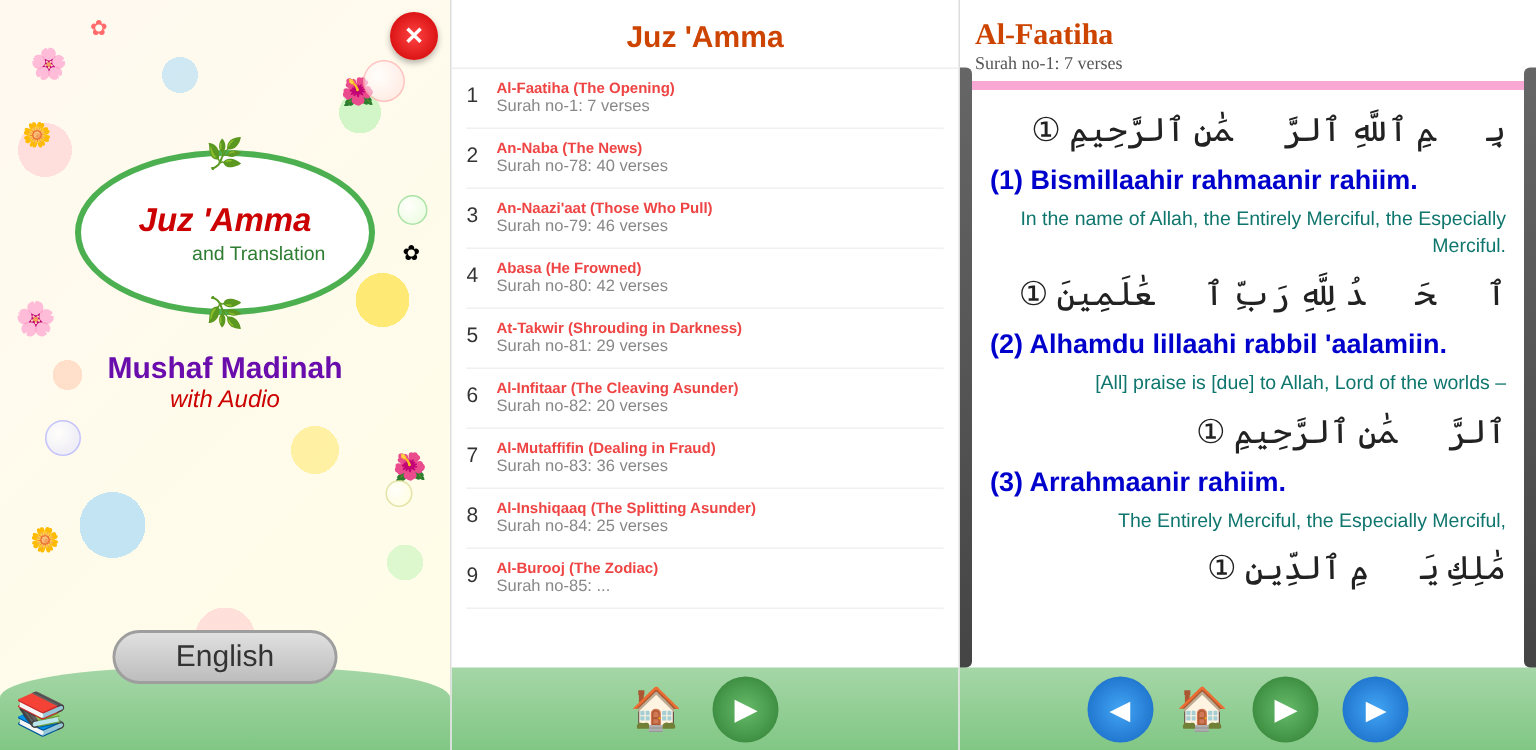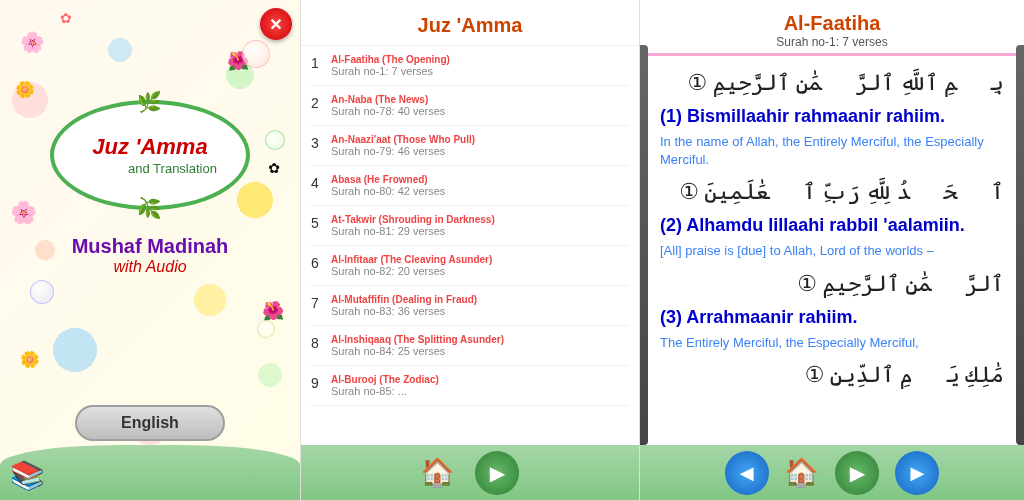--- a/index.html
+++ b/index.html
@@ -131,36 +131,35 @@
     }
 
     .mushaf-line2 {
       font-size: 16px;
       color: #cc0000;
       font-style: italic;
     }
 
     .language-btn {
       position: absolute;
-      bottom: 59px;
+      bottom: 44px;
       left: 50%;
       transform: translateX(-50%);
       width: 150px;
       height: 36px;
       background: linear-gradient(to bottom, #e0e0e0, #bdbdbd);
       border: 2px solid #9e9e9e;
       border-radius: 18px;
       display: flex;
       align-items: center;
       justify-content: center;
-      font-size: 16px;
+      font-size: 20px;
       color: #333;
       cursor: pointer;
       z-index: 5;
-      font-weight: bold;
     }
 
     .bottom-icon-left {
       position: absolute;
       bottom: 8px;
       left: 10px;
       font-size: 28px;
       z-index: 5;
     }
 
@@ -250,23 +249,24 @@
     
     .right-panel {
       flex: 1;
       height: 500px;
       background: #fff;
       display: flex;
       flex-direction: column;
     }
 
     .right-header {
-      text-align: center;
+      text-align: left;
       padding: 12px 10px 4px;
-      border-bottom: 3px solid #f9a8d4;
+      border-bottom: 6px solid #f9a8d4;
+      font-family: Liberation Serif, serif;
     }
 
     .right-title {
       font-size: 20px;
       font-weight: bold;
       color: #cc4400;
     }
 
     .right-subtitle {
       font-size: 12px;
@@ -291,22 +291,23 @@
     }
 
     .translation-label {
       font-size: 18px;
       font-weight: bold;
       color: #0000cc;
     }
 
     .translation-text {
       font-size: 13px;
-      color: #3b82f6;
+      color: #0f766e;
       line-height: 1.4;
+      text-align: right;
     }
 
     .right-bottom {
       height: 55px;
       background: linear-gradient(to bottom, #a5d6a7, #81c784);
       display: flex;
       align-items: center;
       justify-content: center;
       gap: 16px;
       flex-shrink: 0;

